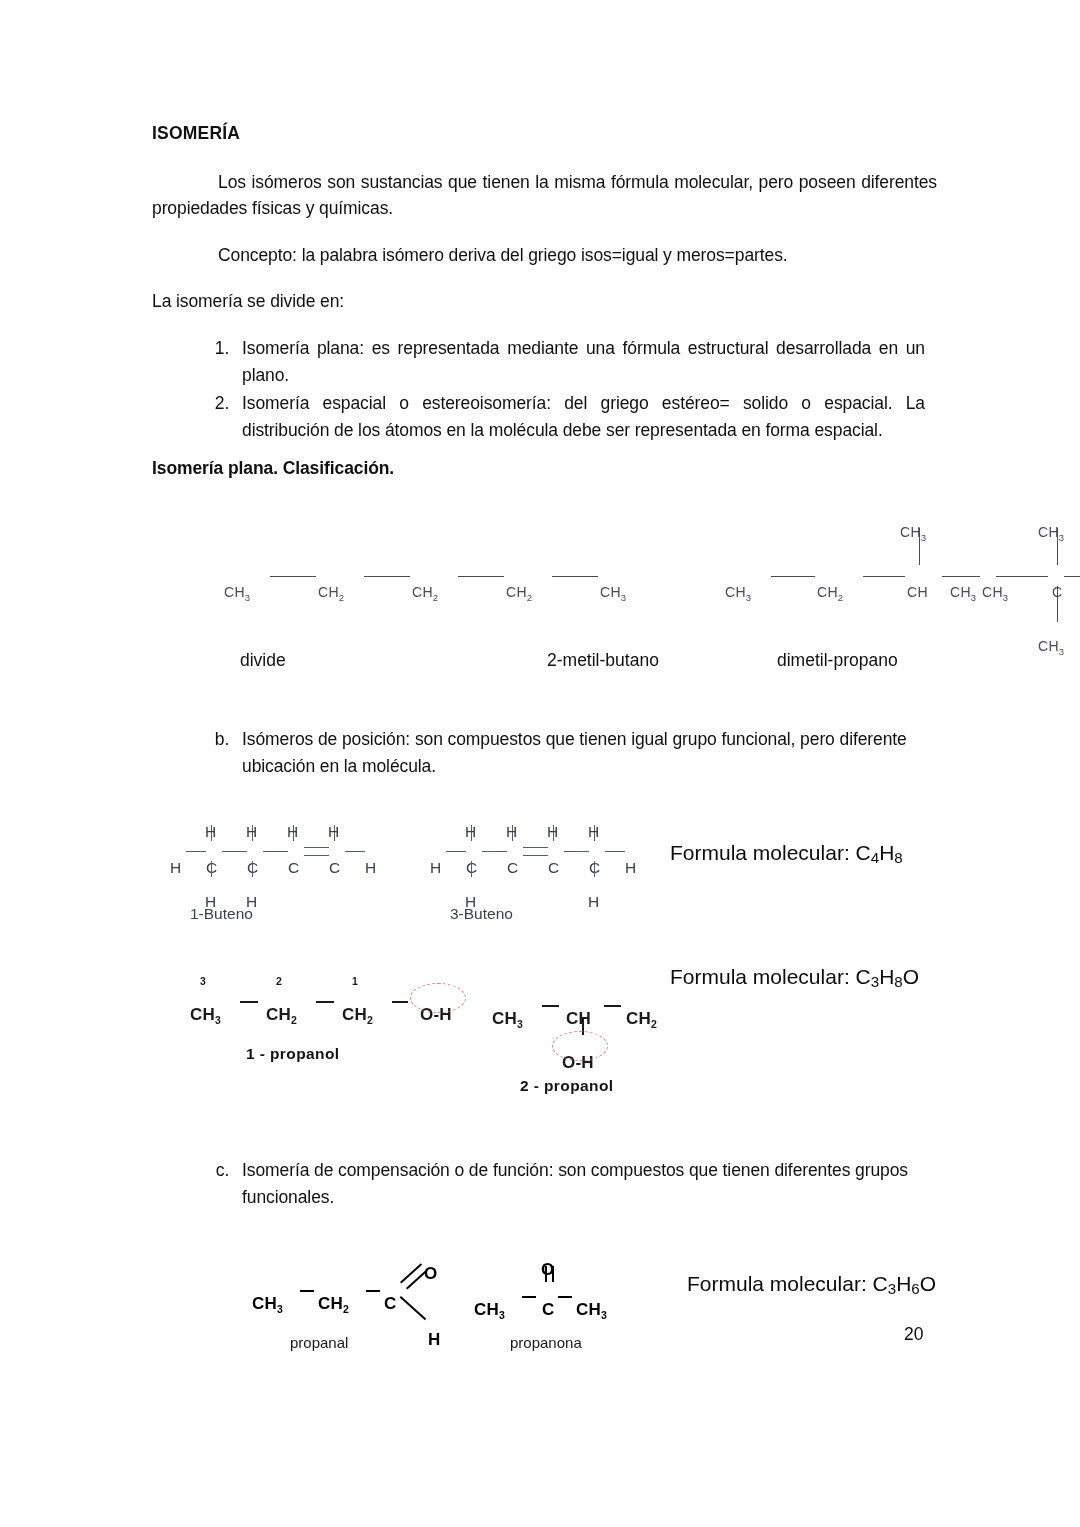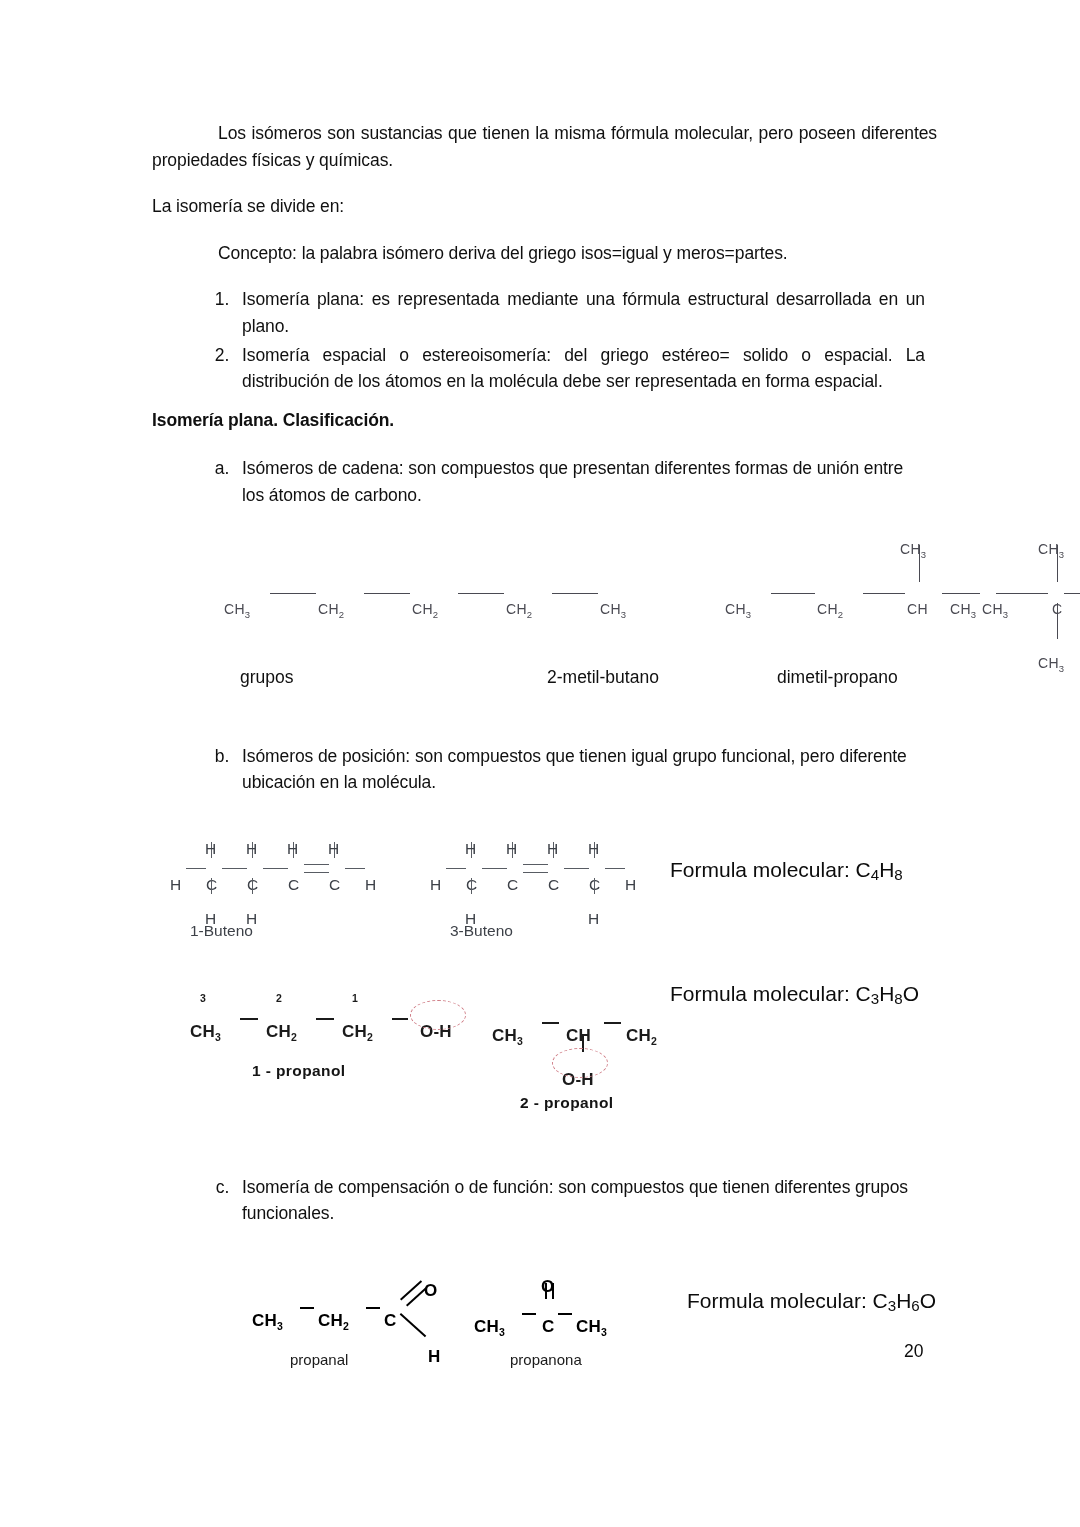--- a/index.html
+++ b/index.html
@@ -177,37 +177,35 @@
     color: #0c0c0c;
     font-family: "Liberation Sans", sans-serif;
   }
 </style>
 </head>
 <body>
 
 <div class="page">
   <div class="content">
 
+    <div class="heading body-text">ISOMERÍA</div>
 
     <div class="para indent body-text">Los isómeros son sustancias que tienen la misma fórmula molecular, pero poseen diferentes propiedades físicas y químicas.</div>
 
+    <div class="para indent body-text">Concepto: la palabra isómero deriva del griego isos=igual y meros=partes.</div>
+
     <div class="para noindent body-text">La isomería se divide en:</div>
-
-    <div class="para indent body-text">Concepto: la palabra isómero deriva del griego isos=igual y meros=partes.</div>
 
     <ol class="num-list body-text">
       <li>Isomería plana: es representada mediante una fórmula estructural desarrollada en un plano.</li>
       <li>Isomería espacial o estereoisomería: del griego estéreo= solido o espacial. La distribución de los átomos en la molécula debe ser representada en forma espacial.</li>
     </ol>
 
     <div class="subheading body-text">Isomería plana. Clasificación.</div>
 
-    <ol class="alpha-list body-text">
-      <li>Isómeros de cadena: son compuestos que presentan diferentes formas de unión entre los átomos de carbono.</li>
-    </ol>
 
     <div class="chem-row" style="height:200px; position:relative; margin-top:10px;">
 
       <div>
         <span class="chem sk" style="left:72px; top:64px;">CH<sub>3</sub></span>
         <span class="bond-h" style="left:118px; top:72px; width:46px;"></span>
         <span class="chem sk" style="left:166px; top:64px;">CH<sub>2</sub></span>
         <span class="bond-h" style="left:212px; top:72px; width:46px;"></span>
         <span class="chem sk" style="left:260px; top:64px;">CH<sub>2</sub></span>
         <span class="bond-h" style="left:306px; top:72px; width:46px;"></span>
@@ -234,21 +232,21 @@
         <span class="chem sk" style="left:798px; top:64px;">CH<sub>3</sub></span>
         <span class="bond-h" style="left:844px; top:72px; width:52px;"></span>
         <span class="bond-h" style="left:912px; top:72px; width:52px;"></span>
 
         <span class="bond-v" style="left:905px; top:24px; height:37px;"></span>
         <span class="chem sk" style="left:886px; top:4px;">CH<sub>3</sub></span>
         <span class="bond-v" style="left:905px; top:82px; height:36px;"></span>
         <span class="chem sk" style="left:886px; top:118px;">CH<sub>3</sub></span>
       </div>
 
-      <span class="caption" style="left:88px; top:146px;">grupos</span>
+      <span class="caption" style="left:88px; top:146px;">divide</span>
       <span class="caption" style="left:395px; top:146px;">2-metil-butano</span>
       <span class="caption" style="left:625px; top:146px;">dimetil-propano</span>
     </div>
 
 
     <ol class="alpha-list body-text" style="margin-top:22px;">
       <li value="2">Isómeros de posición: son compuestos que tienen igual grupo funcional, pero diferente ubicación en la molécula.</li>
     </ol>
 
     <div class="chem-row" style="height:150px; position:relative; margin-top:20px;">
@@ -327,21 +325,21 @@
         <span class="chem pr" style="left:38px; top:18px;">CH<sub>3</sub></span>
         <span class="pbond" style="left:88px; top:30px; width:18px;"></span>
         <span class="pr-sup" style="left:124px; top:4px;">2</span>
         <span class="chem pr" style="left:114px; top:18px;">CH<sub>2</sub></span>
         <span class="pbond" style="left:164px; top:30px; width:18px;"></span>
         <span class="pr-sup" style="left:200px; top:4px;">1</span>
         <span class="chem pr" style="left:190px; top:18px;">CH<sub>2</sub></span>
         <span class="pbond" style="left:240px; top:30px; width:16px;"></span>
         <span class="chem pr" style="left:268px; top:18px;">O-H</span>
         <span class="oh-ring" style="left:258px; top:12px; width:56px; height:30px;"></span>
-        <span class="pr-label" style="left:100px; top:74px;">1 - propanol</span>
+        <span class="pr-label" style="left:94px; top:74px;">1 - propanol</span>
       </div>
 
       <div>
         <span class="chem pr" style="left:340px; top:22px;">CH<sub>3</sub></span>
         <span class="pbond" style="left:390px; top:34px; width:17px;"></span>
         <span class="chem pr" style="left:414px; top:22px;">CH</span>
         <span class="pbond" style="left:452px; top:34px; width:17px;"></span>
         <span class="chem pr" style="left:474px; top:22px;">CH<sub>2</sub></span>
         <span class="pbond-v" style="left:430px; top:46px; height:18px;"></span>
         <span class="chem pr" style="left:410px; top:66px;">O-H</span>

